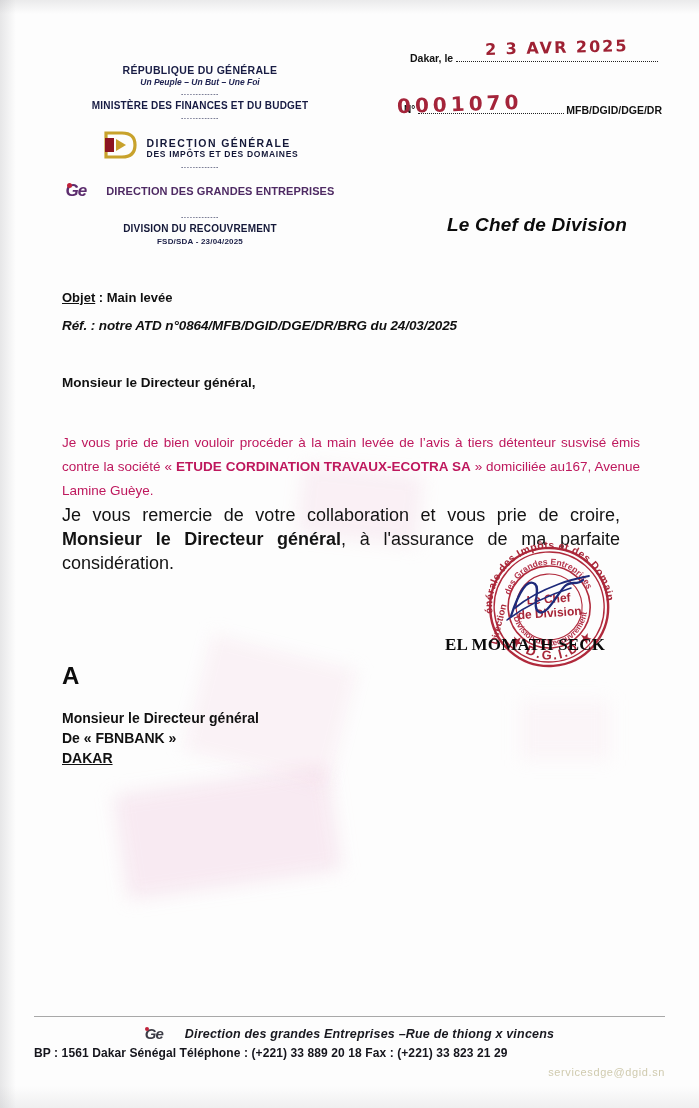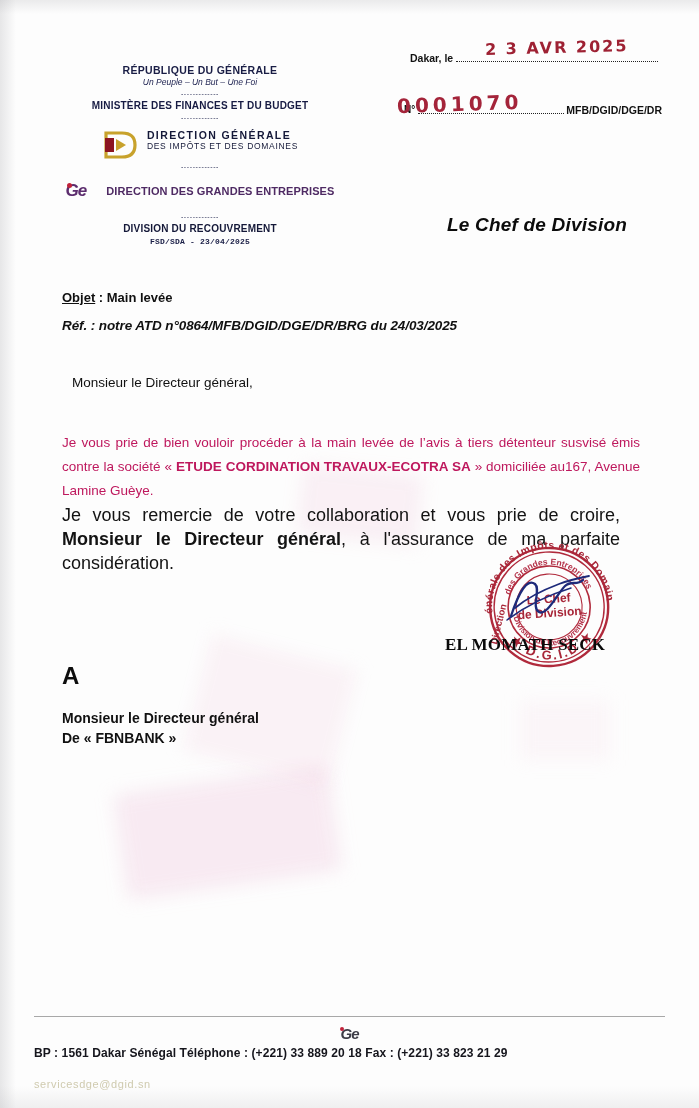--- a/index.html
+++ b/index.html
@@ -62,55 +62,55 @@
   }
   .lh-republic {
     font-size: 10.5px;
     font-weight: bold;
     letter-spacing: 0.3px;
     color: #191d45;
   }
   .lh-motto {
     font-size: 8.5px;
     font-style: italic;
-    font-weight: normal;
+    font-weight: bold;
     color: #1d2150;
     margin-top: 1px;
   }
   .rule-dash {
     color: #22264f;
     font-size: 7px;
     letter-spacing: 0.6px;
     line-height: 9px;
     margin: 2px 0;
   }
   .lh-ministry {
     font-size: 10px;
     font-weight: bold;
     letter-spacing: 0.2px;
     color: #171b43;
   }
 
   .dgid-row {
     display: flex;
-    align-items: flex-start;
+    align-items: flex-end;
     justify-content: center;
     gap: 7px;
     margin-top: 8px;
   }
   .dgid-logo { width: 38px; height: 30px; flex: none; }
   .dgid-text {
     text-align: left;
     line-height: 11px;
   }
   .dgid-l1 {
     font-size: 10.5px; font-weight: bold; letter-spacing: 1.4px; color: #141838;
   }
   .dgid-l2 {
-    font-size: 8.5px; font-weight: normal; letter-spacing: 0.7px; color: #141838;
+    font-size: 8.5px; font-weight: bold; letter-spacing: 0.7px; color: #141838;
   }
 
   .dge-row {
     display: flex;
     align-items: center;
     justify-content: center;
     gap: 8px;
     margin-top: 11px;
   }
   .dge-logo-mark {
@@ -143,21 +143,20 @@
     font-weight: bold;
     color: #141838;
     letter-spacing: 0.2px;
   }
   .division-code {
     font-size: 8px;
     font-weight: bold;
     color: #1a1e46;
     margin-top: 3px;
     letter-spacing: 0.2px;
-    font-family: Liberation Mono, monospace;
   }
 
   
   .date-line {
     position: absolute;
     left: 410px;
     top: 52px;
     width: 250px;
     display: flex;
     align-items: flex-end;
@@ -257,23 +256,22 @@
     color: #101010;
     letter-spacing: -0.1px;
   }
 
   
   .salutation {
     position: absolute;
     left: 62px;
     top: 375px;
     font-size: 13.5px;
-    font-weight: normal;
+    font-weight: bold;
     color: #111;
-    margin-left: 10px;
   }
 
   .para-1 {
     position: absolute;
     left: 62px;
     top: 415px;
     width: 578px;
     font-size: 13.5px;
     line-height: 24px;
     color: #be185d;
@@ -398,25 +396,24 @@
     font-size: 12px;
     font-weight: bold;
     color: #15151c;
     letter-spacing: 0.1px;
   }
   .footer-email {
     position: absolute;
     left: 34px;
     top: 1066px;
     width: 631px;
-    text-align: left;
+    text-align: right;
     font-size: 11px;
     color: rgba(170, 160, 110, 0.55);
     letter-spacing: 0.6px;
-    margin-top: 12px;
   }
 </style>
 </head>
 <body>
 
 <div id="page">
 
   <div class="scan-edge-left"></div>
   <div class="scan-edge-top"></div>
   <div class="scan-edge-bottom"></div>
@@ -529,25 +526,27 @@
       <path d="M2 52 C18 40, 40 28, 66 20" fill="none" stroke="#1d2a7a" stroke-width="1.5" stroke-linecap="round"></path>
     </svg>
   </div>
 
   <div class="signer-name">EL MOMATH SECK</div>
 
   <div class="addr-a">A</div>
   <div class="addr-block">
     <div>Monsieur le Directeur général</div>
     <div>De « FBNBANK »</div>
+    <div class="u">DAKAR</div>
   </div>
 
   <div class="footer-rule"></div>
   <div class="footer-line1">
     <span class="footer-logo">
       <span class="dot"></span>
       <span>Ge</span>
     </span>
+    <span class="footer-addr">Direction des grandes Entreprises –Rue de thiong x vincens</span>
   </div>
   <div class="footer-line2">BP : 1561 Dakar Sénégal Téléphone : (+221) 33 889 20 18 Fax : (+221) 33 823 21 29</div>
   <div class="footer-email">servicesdge@dgid.sn</div>
 
 </div>
 
 </body></html>

